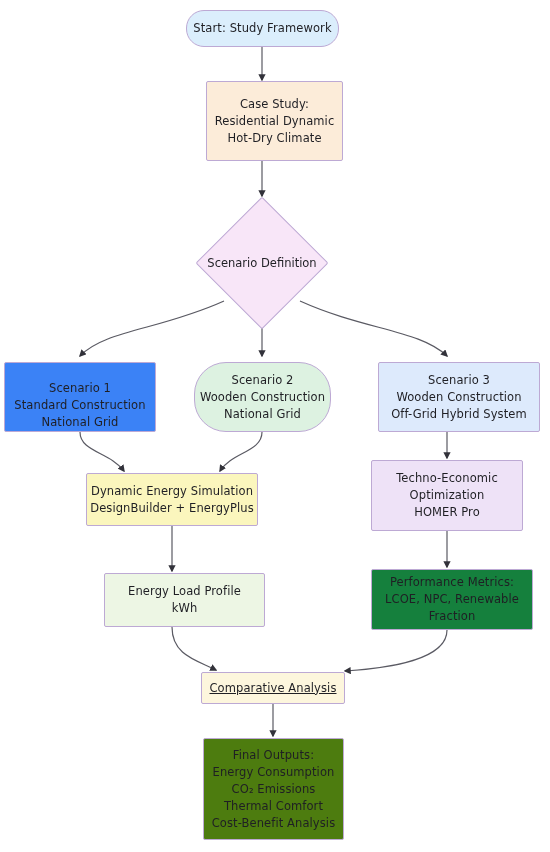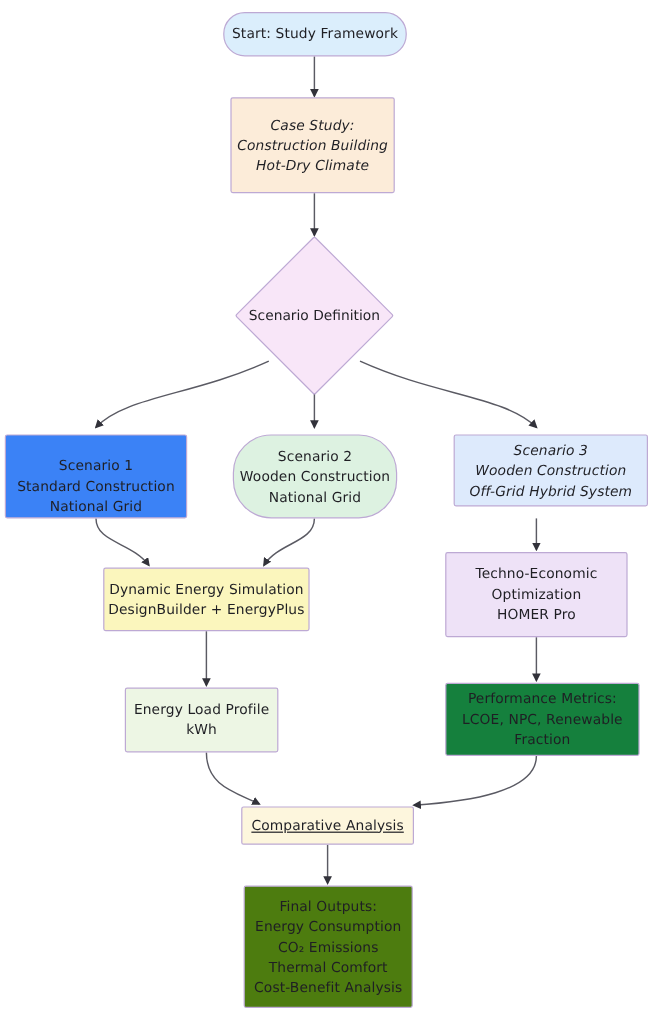--- a/index.html
+++ b/index.html
@@ -109,61 +109,61 @@
       <path d="M 172 627 C 172 655, 196 660, 216 670"></path>
       <path d="M 447 630 C 447 660, 390 668, 345 671"></path>
       <path d="M 273 704 L 273 736"></path>
     </g>
   </svg>
 
   <div class="node c-blue" style="left:186px; top:10px; width:153px; height:37px;border-radius:18px;">
     <span class="line">Start: Study Framework</span>
   </div>
 
-  <div class="node c-cream" style="left:192px; top:81px; width:137px; height:80px;font-style:italic;">
+  <div class="node c-cream" style="left:206px; top:81px; width:137px; height:80px;">
     <span class="line">Case Study:</span>
-    <span class="line">Construction Building</span>
+    <span class="line">Residential Dynamic</span>
     <span class="line">Hot-Dry Climate</span>
   </div>
 
   <div class="diamond-wrap" style="left:215px; top:216px; width:94px; height:94px;">
     <div class="diamond-shape"></div>
     <div class="diamond-label">Scenario Definition</div>
   </div>
 
   <div class="node c-pink" style="left:4px; top:362px; width:152px; height:70px;">
     <span class="line">Scenario 1</span>
     <span class="line">Standard Construction</span>
     <span class="line">National Grid</span>
   </div>
 
   <div class="node c-green" style="left:194px; top:362px; width:137px; height:70px;border-radius:32px;">
     <span class="line">Scenario 2</span>
     <span class="line">Wooden Construction</span>
     <span class="line">National Grid</span>
   </div>
 
-  <div class="node c-blue2" style="left:378px; top:362px; width:162px; height:60px;font-style:italic;">
+  <div class="node c-blue2" style="left:378px; top:362px; width:162px; height:70px;">
     <span class="line">Scenario 3</span>
     <span class="line">Wooden Construction</span>
     <span class="line">Off-Grid Hybrid System</span>
   </div>
 
   <div class="node c-purple" style="left:371px; top:460px; width:152px; height:71px;">
     <span class="line">Techno-Economic</span>
     <span class="line">Optimization</span>
     <span class="line">HOMER Pro</span>
   </div>
 
   <div class="node c-yellow" style="left:86px; top:473px; width:172px; height:53px;">
     <span class="line">Dynamic Energy Simulation</span>
     <span class="line">DesignBuilder + EnergyPlus</span>
   </div>
 
-  <div class="node c-mint" style="left:104px; top:573px; width:128px; height:54px;">
+  <div class="node c-mint" style="left:104px; top:573px; width:161px; height:54px;">
     <span class="line">Energy Load Profile</span>
     <span class="line">kWh</span>
   </div>
 
   <div class="node c-cyan" style="left:371px; top:569px; width:162px; height:61px;">
     <span class="line">Performance Metrics:</span>
     <span class="line">LCOE, NPC, Renewable</span>
     <span class="line">Fraction</span>
   </div>
 

